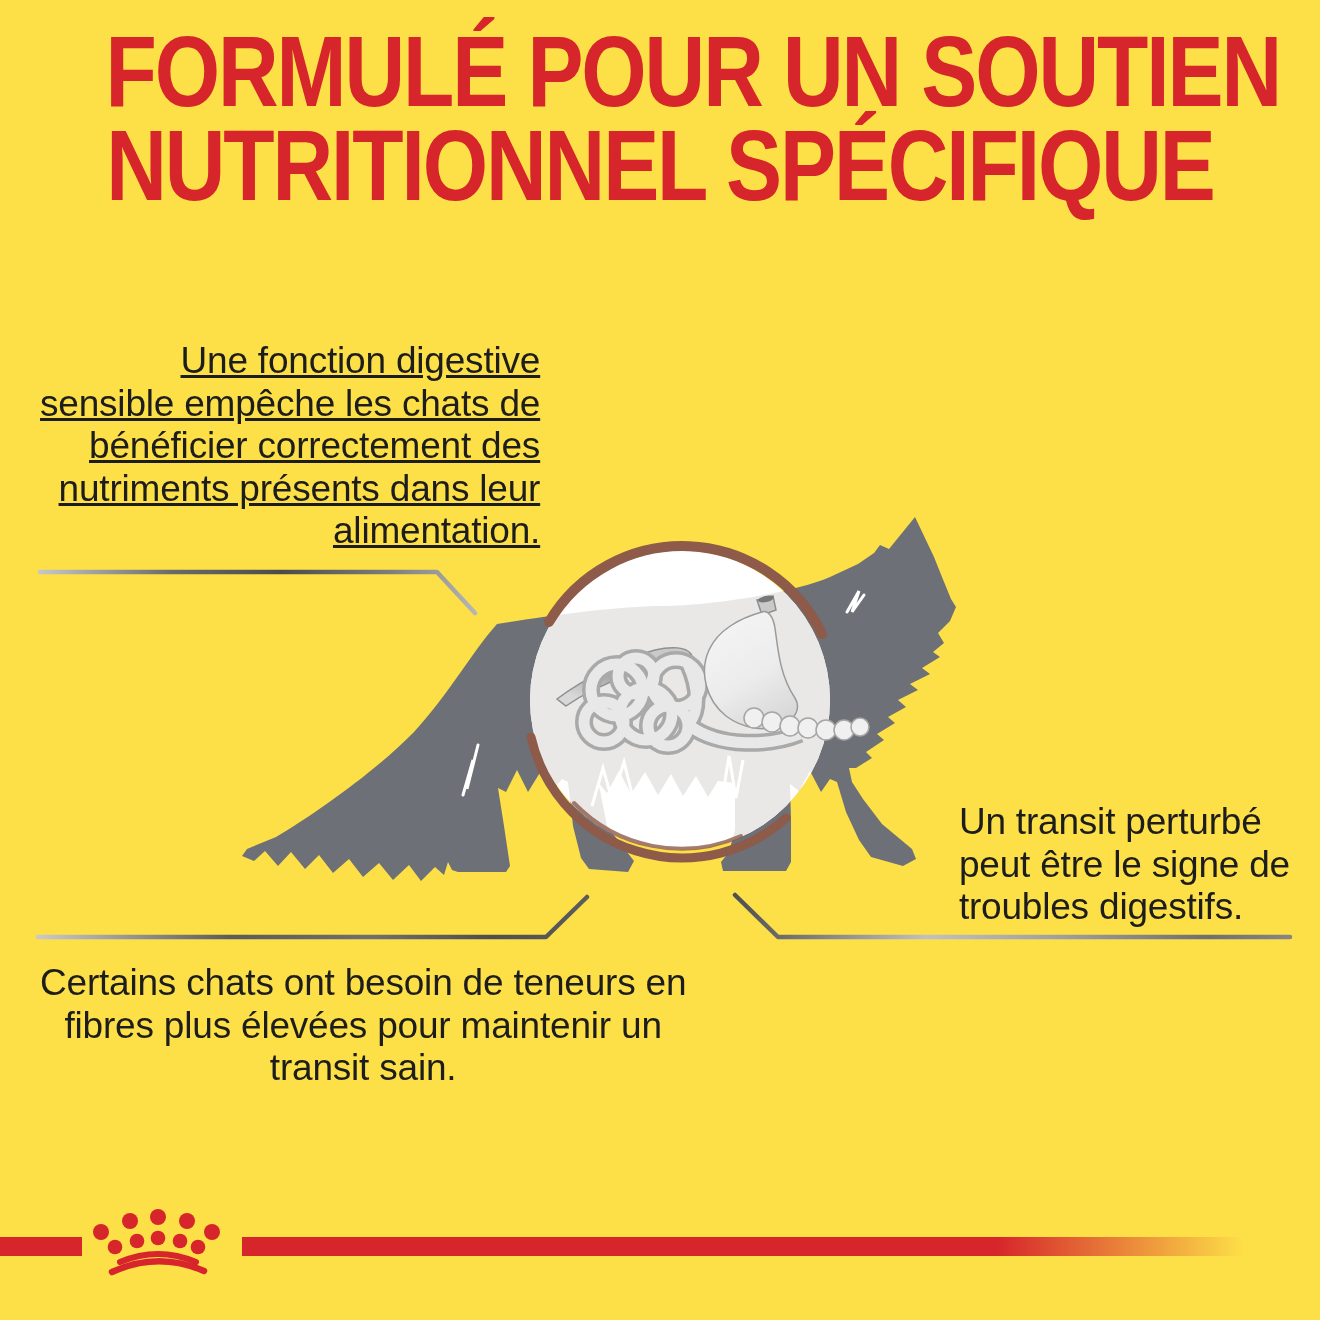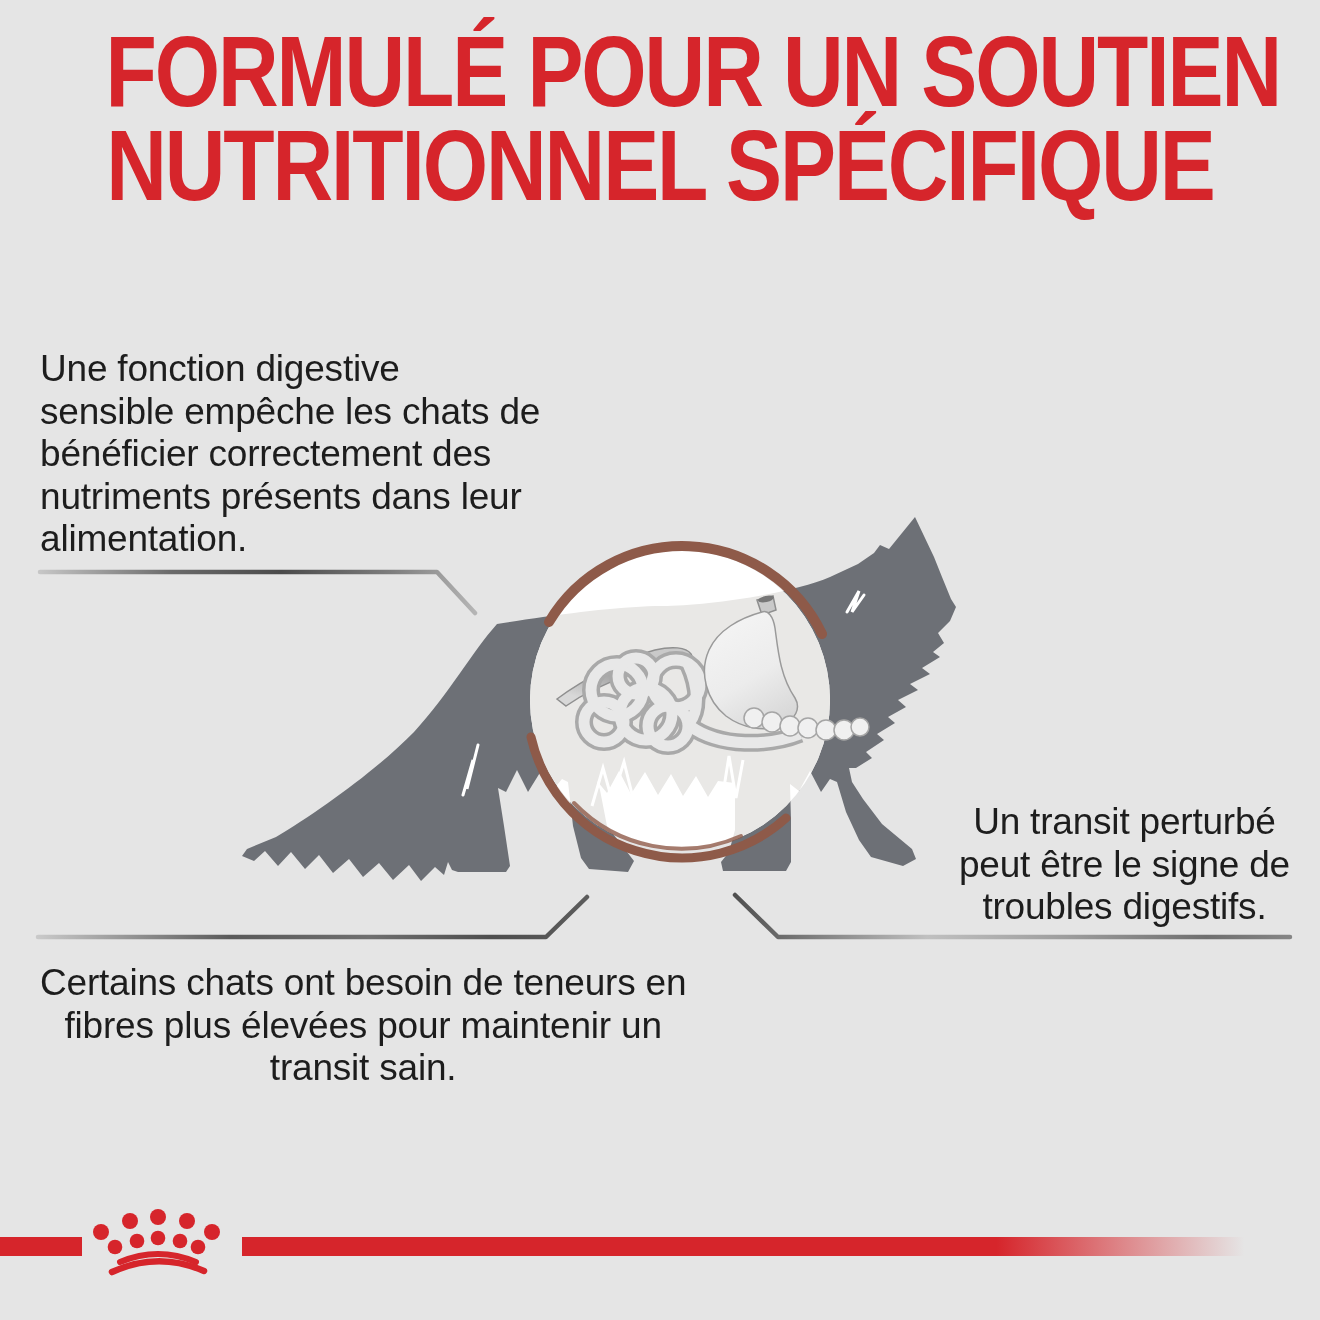--- a/index.html
+++ b/index.html
@@ -1,19 +1,19 @@
 <!DOCTYPE html>
 <html><head>
 <meta charset="utf-8">
 <style>
   html,body{margin:0;padding:0;background:#ffffff;}
   .page{
     position:relative;
     width:1320px;height:1320px;
-    background:#e5e5e5;
+    background:#fde047;
     overflow:hidden;
     font-family:"Liberation Sans","DejaVu Sans",sans-serif;
   }
   .art{position:absolute;inset:0;width:1320px;height:1320px;}
   .headline{
     position:absolute;left:0;right:0;top:24px;
     text-align:center;
     transform:scaleX(0.84);
     transform-origin:50% 0;
     font-weight:bold;
@@ -26,22 +26,22 @@
   .headline div{white-space:nowrap;}
   .callout{
     position:absolute;
     font-size:37px;
     line-height:42.5px;
     letter-spacing:-0.2px;
     color:#1d1d1d;
     white-space:pre-line;
     z-index:3;
   }
-  .callout.digestion{left:40px;top:348px;text-align:left;}
-  .callout.transit{right:30px;top:801px;text-align:center;}
+  .callout.digestion{left:40px;top:340px;text-align:right;text-decoration:underline;}
+  .callout.transit{right:30px;top:801px;text-align:left;}
   .callout.fibres{left:40px;top:962px;text-align:center;}
 </style>
 </head>
 <body>
 
 <div class="page">
 
   <div class="headline">
     <div>FORMULÉ POUR UN SOUTIEN</div>
     <div>NUTRITIONNEL SPÉCIFIQUE</div>

